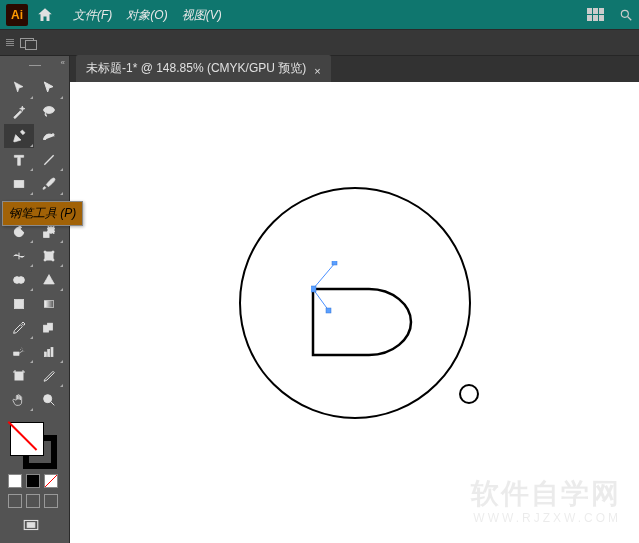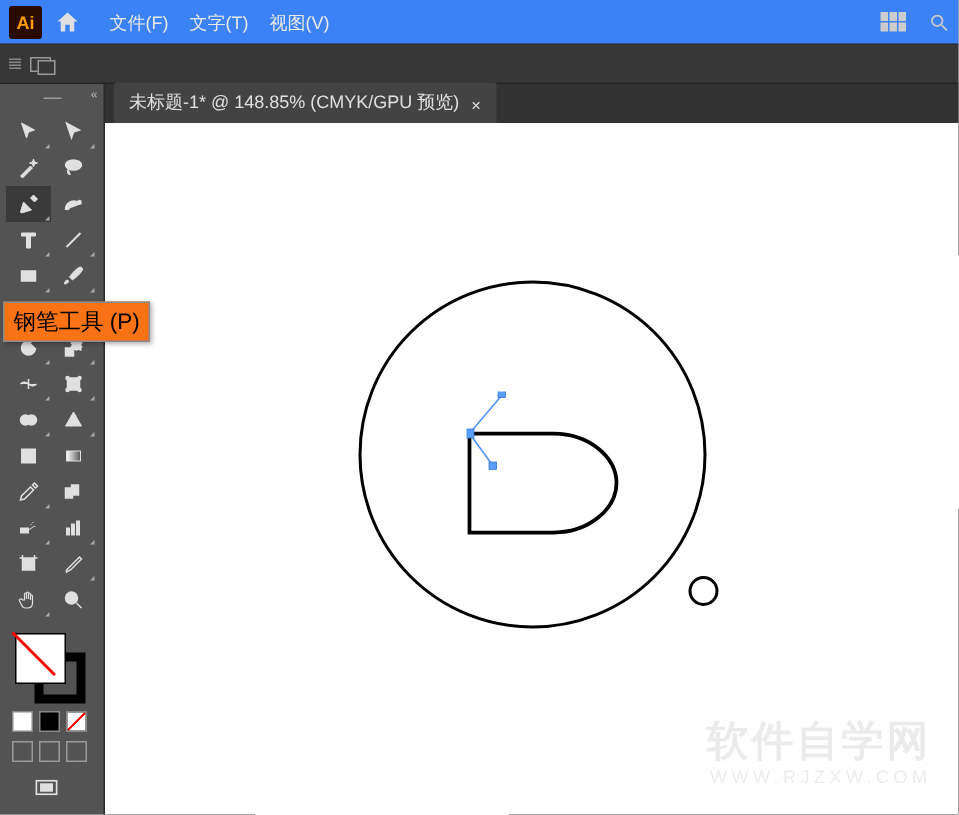--- a/index.html
+++ b/index.html
@@ -1,21 +1,21 @@
 <!DOCTYPE html>
 <html><head>
 <meta charset="utf-8">
 <style>
   * { box-sizing: border-box; margin: 0; padding: 0; }
   body { width: 639px; height: 543px; background: #4a4a4a; font-family: "Microsoft YaHei", Arial, sans-serif; font-size: 12px; color: #e0e0e0; overflow: hidden; position: relative; }
   
-  .top-menu { height: 30px; background: #3b82f6; display: flex; align-items: center; padding: 0 6px; border-bottom: 1px solid #2a2a2a; }
+  .top-menu { height: 30px; background: #0f766e; display: flex; align-items: center; padding: 0 6px; border-bottom: 1px solid #2a2a2a; }
   .ai-logo { width: 22px; height: 22px; background: #2a0a00; display: flex; align-items: center; justify-content: center; color: #ff9a00; font-weight: bold; font-size: 12px; border-radius: 2px; margin-right: 8px; }
   .home-icon { width: 18px; height: 18px; margin-right: 12px; fill: #e0e0e0; }
-  .menu-item { padding: 0 7px; height: 30px; line-height: 30px; cursor: pointer; color: #e8e8e8; font-size: 12px; }
+  .menu-item { padding: 0 7px; height: 30px; line-height: 30px; cursor: pointer; color: #e8e8e8; font-size: 12px; font-style: italic; }
   .menu-right { margin-left: auto; display: flex; align-items: center; gap: 14px; }
   .grid-icon { width: 18px; height: 14px; display: flex; flex-wrap: wrap; gap: 1px; }
   .grid-icon span { width: 5px; height: 6px; background: #ccc; }
   .search-icon { width: 14px; height: 14px; }
   
   .sub-bar { height: 26px; background: #373737; display: flex; align-items: center; padding: 2px 6px; border-bottom: 1px solid #262626; }
   .handle { width: 8px; height: 16px; display: flex; flex-direction: column; gap: 1px; justify-content: center; margin-right: 6px; }
   .handle span { height: 1px; background: #888; }
   .sub-icons { display: flex; gap: 8px; align-items: center; }
   .small-square { width: 14px; height: 10px; border: 1px solid #999; position: relative; }
@@ -43,21 +43,21 @@
   .mini-swatches div { width: 14px; height: 14px; border: 1px solid #888; }
   .mini-sw-white { background: #fff; }
   .mini-sw-black { background: #000; }
   .mini-sw-red { background: linear-gradient(135deg, #fff 47%, red 47%, red 53%, #fff 53%); }
   
   .draw-modes { display: flex; gap: 4px; margin: 6px 0 0 8px; }
   .draw-modes div { width: 14px; height: 14px; border: 1px solid #999; }
   
   .screen-mode { margin: 10px 0 0 22px; }
   
-  .tooltip { position: absolute; left: 2px; top: 145px; background: #f97316; color: #000; border: 1px solid #8a8a8a; padding: 3px 6px; font-size: 15px; z-index: 100; white-space: nowrap; box-shadow: 1px 1px 3px rgba(0,0,0,0.3); }
+  .tooltip { position: absolute; left: 2px; top: 145px; background: #a16207; color: #000; border: 1px solid #8a8a8a; padding: 3px 6px; font-size: 12px; z-index: 100; white-space: nowrap; box-shadow: 1px 1px 3px rgba(0,0,0,0.3); font-style: italic; }
   
   .main { flex: 1; background: #323232; display: flex; flex-direction: column; }
   .tab-bar { height: 26px; background: #323232; display: flex; align-items: flex-end; padding-left: 6px; }
   .tab { background: #434343; padding: 5px 10px; font-size: 12px; color: #e0e0e0; display: flex; align-items: flex-end; gap: 8px; border-top-left-radius: 2px; border-top-right-radius: 2px; }
   .tab-close { font-size: 11px; cursor: pointer; }
   .canvas-area { flex: 1; background: #fff; position: relative; margin: 0; overflow: hidden; }
   
   .artwork { position: absolute; left: 50%; top: 48%; transform: translate(-50%, -50%); }
   .big-circle { width: 232px; height: 232px; border: 2.5px solid #000; border-radius: 50%; position: relative; }
   .d-shape { position: absolute; top: 72px; left: 70px; width: 102px; height: 96px; }
@@ -72,21 +72,21 @@
 </style>
 </head>
 <body>
 
 <div class="top-menu">
   <div class="ai-logo">Ai</div>
   <svg class="home-icon" viewBox="0 0 24 24">
       <path d="M12 3l9 8h-3v9h-4v-6h-4v6H6v-9H3z"></path>
     </svg>
   <div class="menu-item">文件(F)</div>
-  <div class="menu-item">文字(T)</div>
+  <div class="menu-item">对象(O)</div>
   <div class="menu-item">视图(V)</div>
   <div class="menu-right">
     <div class="grid-icon">
         <span></span>
         <span></span>
         <span></span>
         <span></span>
         <span></span>
         <span></span>
       </div>

